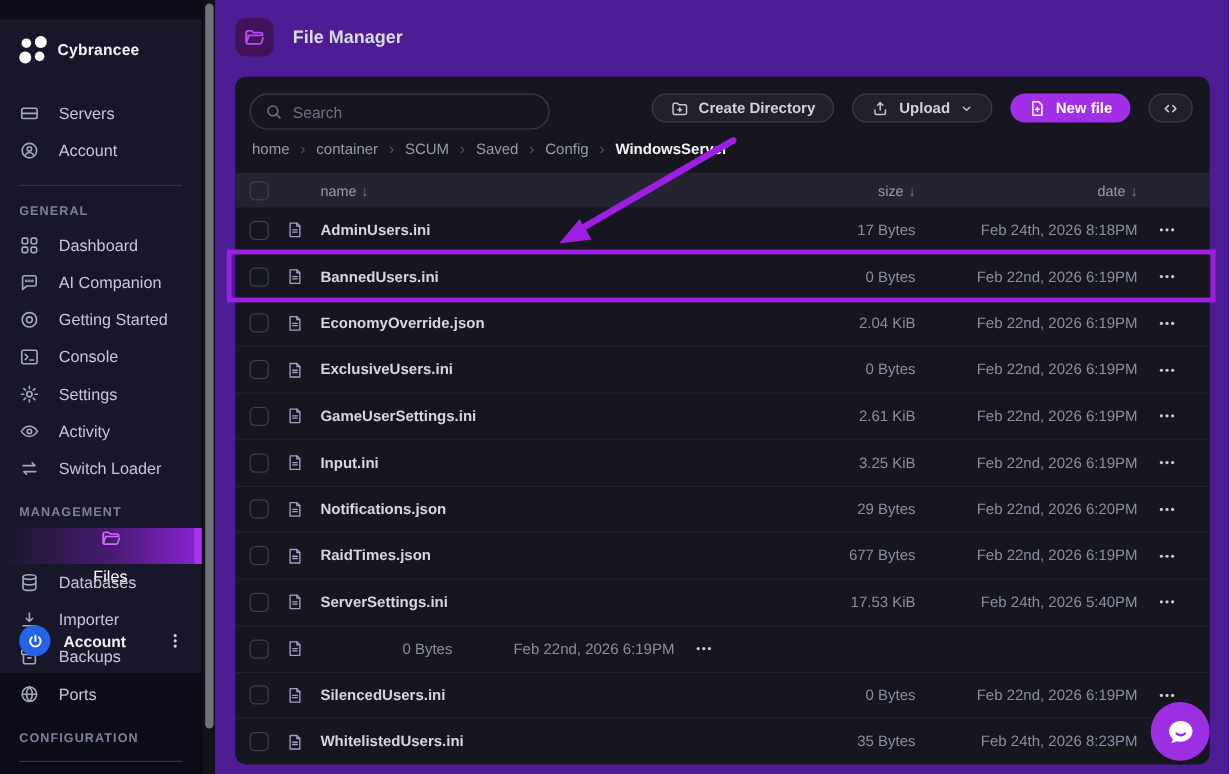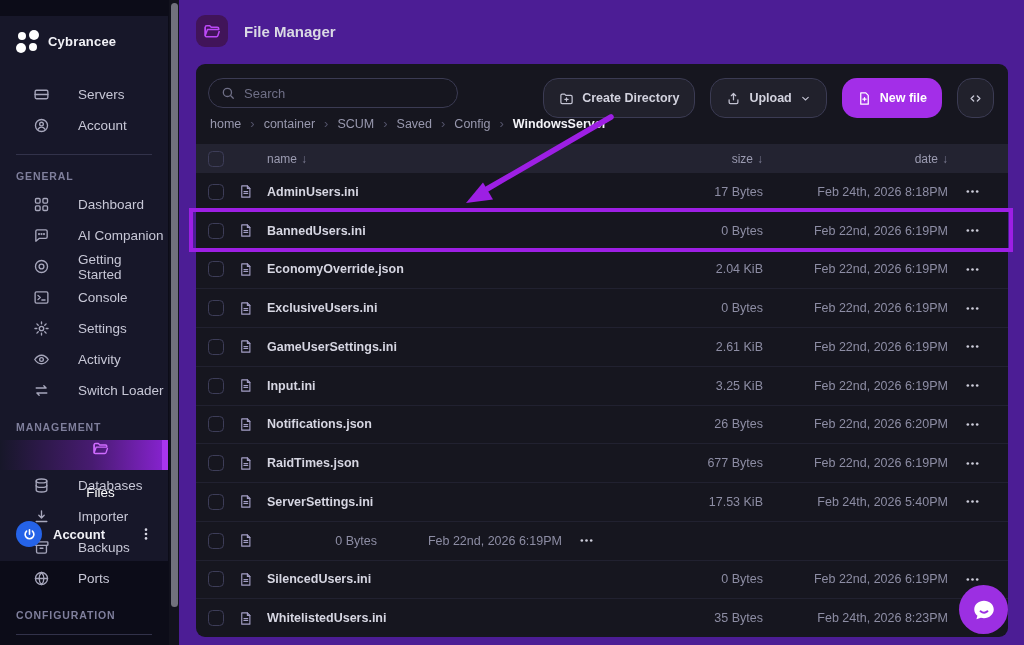--- a/index.html
+++ b/index.html
@@ -11,21 +11,21 @@
              background:#171729; z-index:5;margin-top:16px; }
   .side-logo { display:flex; align-items:center; gap:9px; margin:14px 0 0 16px; }
   .logo-dots { display:grid; grid-template-columns:10px 10px; grid-template-rows:10px 10px; gap:3px; }
   .logo-dots i { background:#fff; border-radius:50%; display:block; }
   .logo-dots i:nth-child(1){ width:8px; height:8px; margin:2px 0 0 2px;}
   .logo-dots i:nth-child(2){ width:10px; height:10px;}
   .logo-dots i:nth-child(3){ width:10px; height:10px;}
   .logo-dots i:nth-child(4){ width:8px; height:8px;}
   .brand-name { color:#f2f2f7; font-size:13px; font-weight:bold; letter-spacing:.2px; }
   .side-nav { margin-top:26px; }
-  .nav-item { display:flex; align-items:center; gap:28px; height:31px; padding-left:33px;
+  .nav-item { display:flex; align-items:center; gap:16px; height:31px; padding-left:16px;
               color:#c7c7d6; font-size:13.5px; cursor:pointer; position:relative; }
   .nav-item .ic { width:17px; height:17px; color:#a7a7bc; display:flex; align-items:center; }
   .nav-item.active { background:linear-gradient(90deg, rgba(130,32,200,0.0) 0%, rgba(130,32,200,0.45) 55%, #8a23d4 100%);
                      color:#ffffff; height:30px;flex-direction:column; }
   .nav-item.active::after { content:""; position:absolute; right:0; top:0; bottom:0; width:6px; background:#a935ee; }
   .nav-item.active .ic { color:#cf6bff; }
   .side-label { font-size:10.5px; letter-spacing:.9px; color:#7f7f9c; font-weight:bold;
                 margin:15px 0 7px 16px; }
   .side-div { border-top:1px solid #32324a; margin:13px 16px 0 16px; }
   .side-footer { position:absolute; left:0; right:0; bottom:6px; height:42px;
@@ -50,21 +50,21 @@
            background:#16161f; border-radius:9px; overflow:hidden; }
 
   .search-pill { position:absolute; left:12px; top:14px; width:250px; height:30px;
                  border:1px solid #3b3b53; border-radius:15px; background:transparent;
                  display:flex; align-items:center; padding:0 12px; gap:9px; color:#6f6f86; }
   .search-pill input { background:transparent; border:none; outline:none; color:#c9c9d6;
                        font-size:13px; width:100%; font-family:"Liberation Sans",sans-serif; }
   .search-pill input::placeholder { color:#6f6f86; }
 
   .toolbar-buttons { position:absolute; right:14px; top:14px; display:flex; gap:15px; }
-  .btn { height:40px; border-radius:15px; display:flex; align-items:center; gap:8px;
+  .btn { height:24px; border-radius:15px; display:flex; align-items:center; gap:8px;
          padding:0 15px; background:#21212c; border:1px solid #3b3b53; color:#d2d2de;
          font-size:12.5px; font-weight:600; cursor:pointer; }
   .btn .ic { display:flex; align-items:center; color:#c3c3d2; }
   .btn.primary { background:#a32ee8; border:none; color:#ffffff; }
   .btn.primary .ic { color:#ffffff; }
   .btn.icon-only { padding:0 10px; }
 
   .breadcrumb { position:absolute; left:14px; top:52px; display:flex; align-items:center;
                 gap:9px; font-size:12.5px; color:#9898ae; }
   .breadcrumb .sep { color:#53536a; font-size:13px; }
@@ -491,21 +491,21 @@
     <span class="cb"></span>
     <span class="ficon">
       <svg width="15" height="15" viewBox="0 0 24 24" fill="none" stroke="currentColor" stroke-width="1.8" stroke-linejoin="round" stroke-linecap="round">
               <path d="M6 3h9l4 4v14H6z"></path>
               <path d="M15 3v4h4"></path>
               <line x1="9.5" y1="12" x2="15.5" y2="12"></line>
               <line x1="9.5" y1="15" x2="15.5" y2="15"></line>
             </svg>
     </span>
     <span class="fname">Notifications.json</span>
-    <span class="fsize">26 Bytes</span>
+    <span class="fsize">29 Bytes</span>
     <span class="fdate">Feb 22nd, 2026 6:20PM</span>
     <span class="fmenu">
       <svg width="15" height="15" viewBox="0 0 16 16" fill="currentColor">
               <circle cx="3" cy="8" r="1.4"></circle>
               <circle cx="8" cy="8" r="1.4"></circle>
               <circle cx="13" cy="8" r="1.4"></circle>
             </svg>
     </span>
   </div>
         <div class="row">

